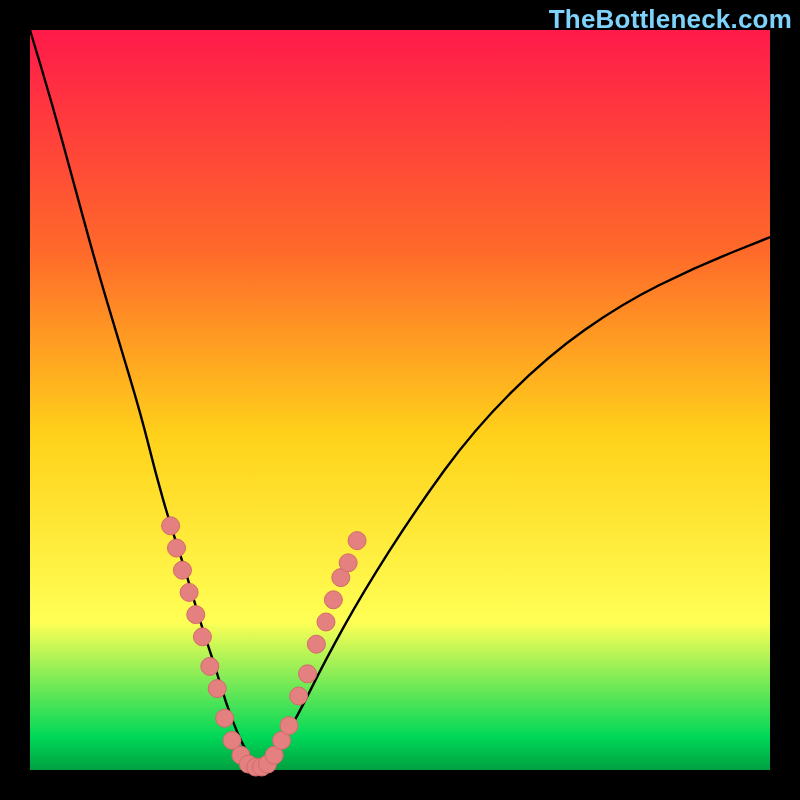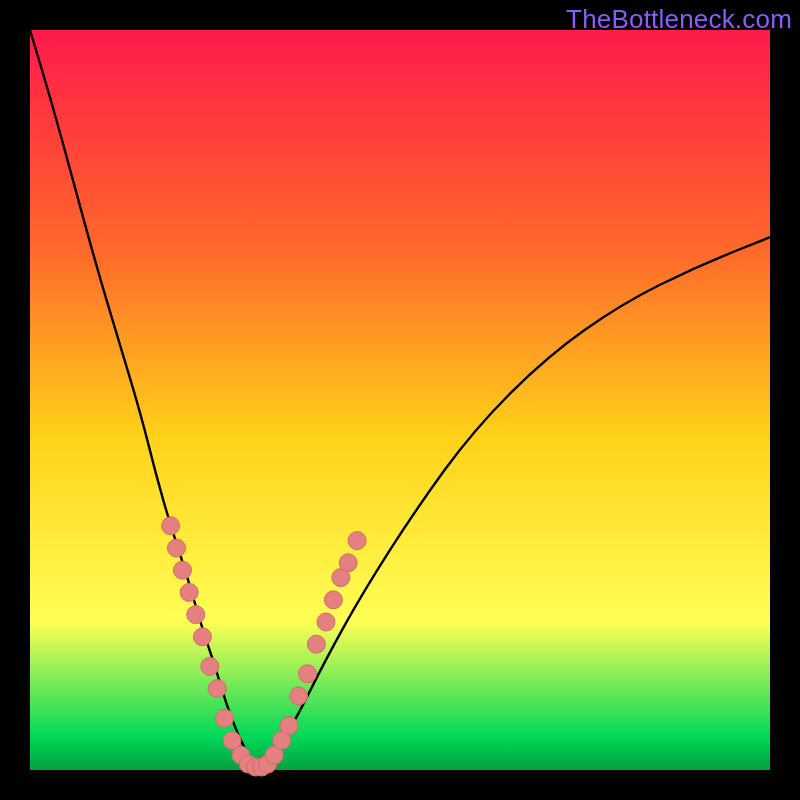--- a/index.html
+++ b/index.html
@@ -13,23 +13,23 @@
   }
   .stage {
     position: relative;
     width: 800px;
     height: 800px;
   }
   .watermark {
     position: absolute;
     top: 4px;
     right: 8px;
-    color: #8b5cf6;
+    color: #7dd3fc;
     font-size: 26px;
-    font-weight: 400;
+    font-weight: 700;
     z-index: 5;
     letter-spacing: 0.2px;
   }
   svg.plot {
     position: absolute;
     left: 0;
     top: 0;
   }
 </style>
 </head>

